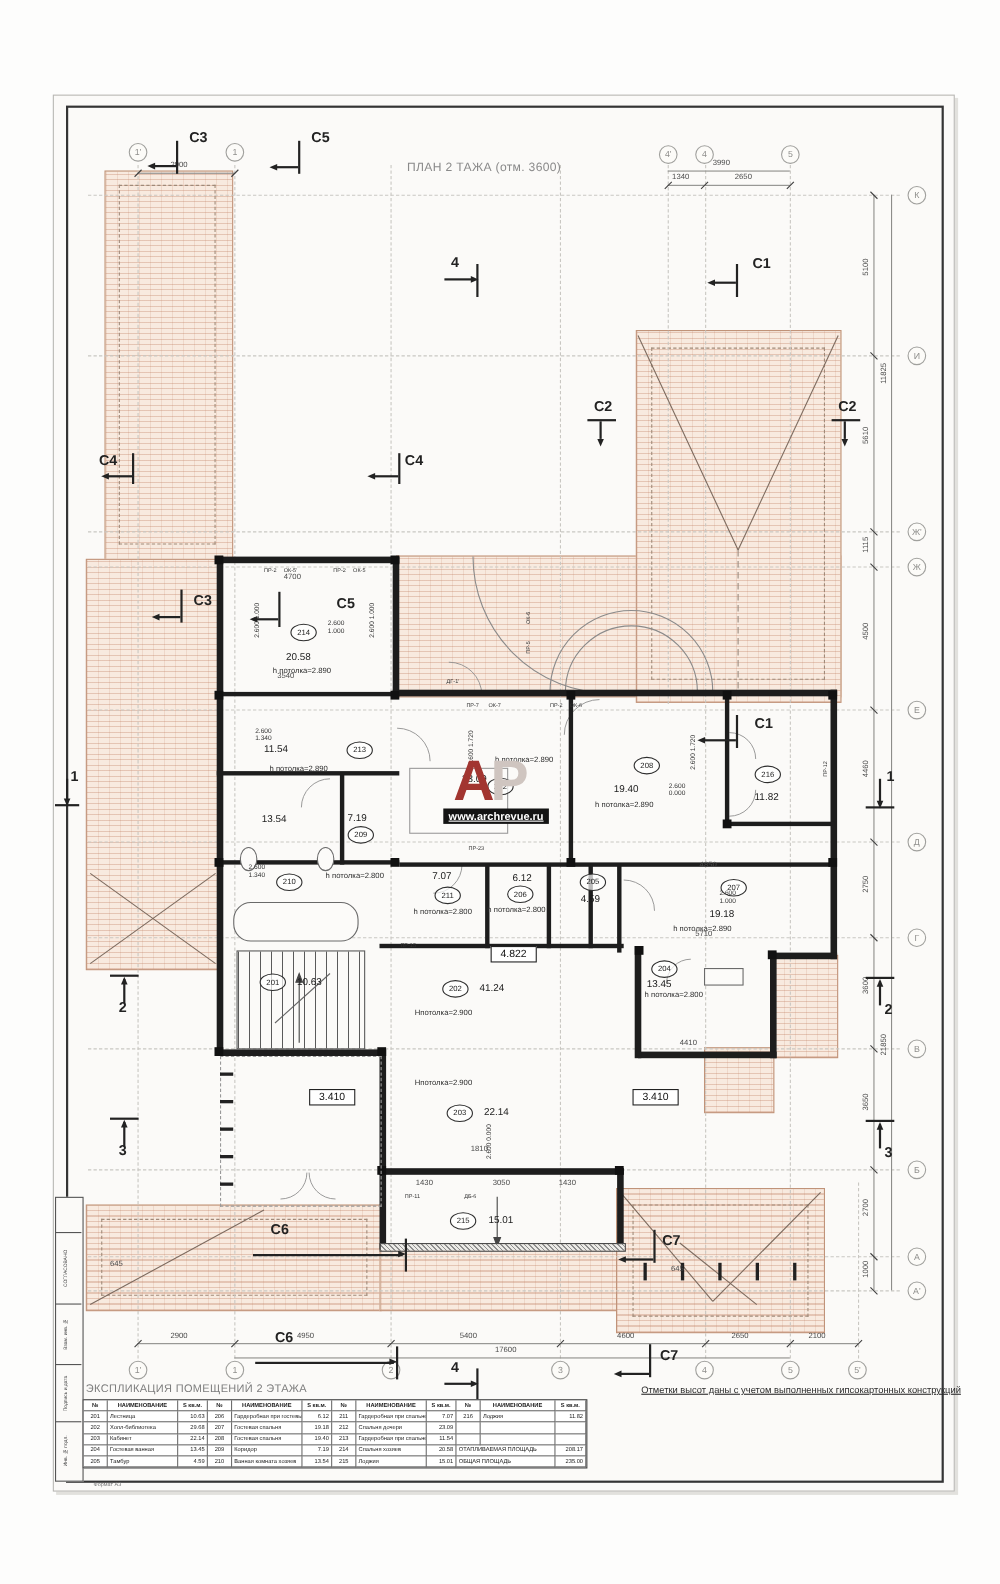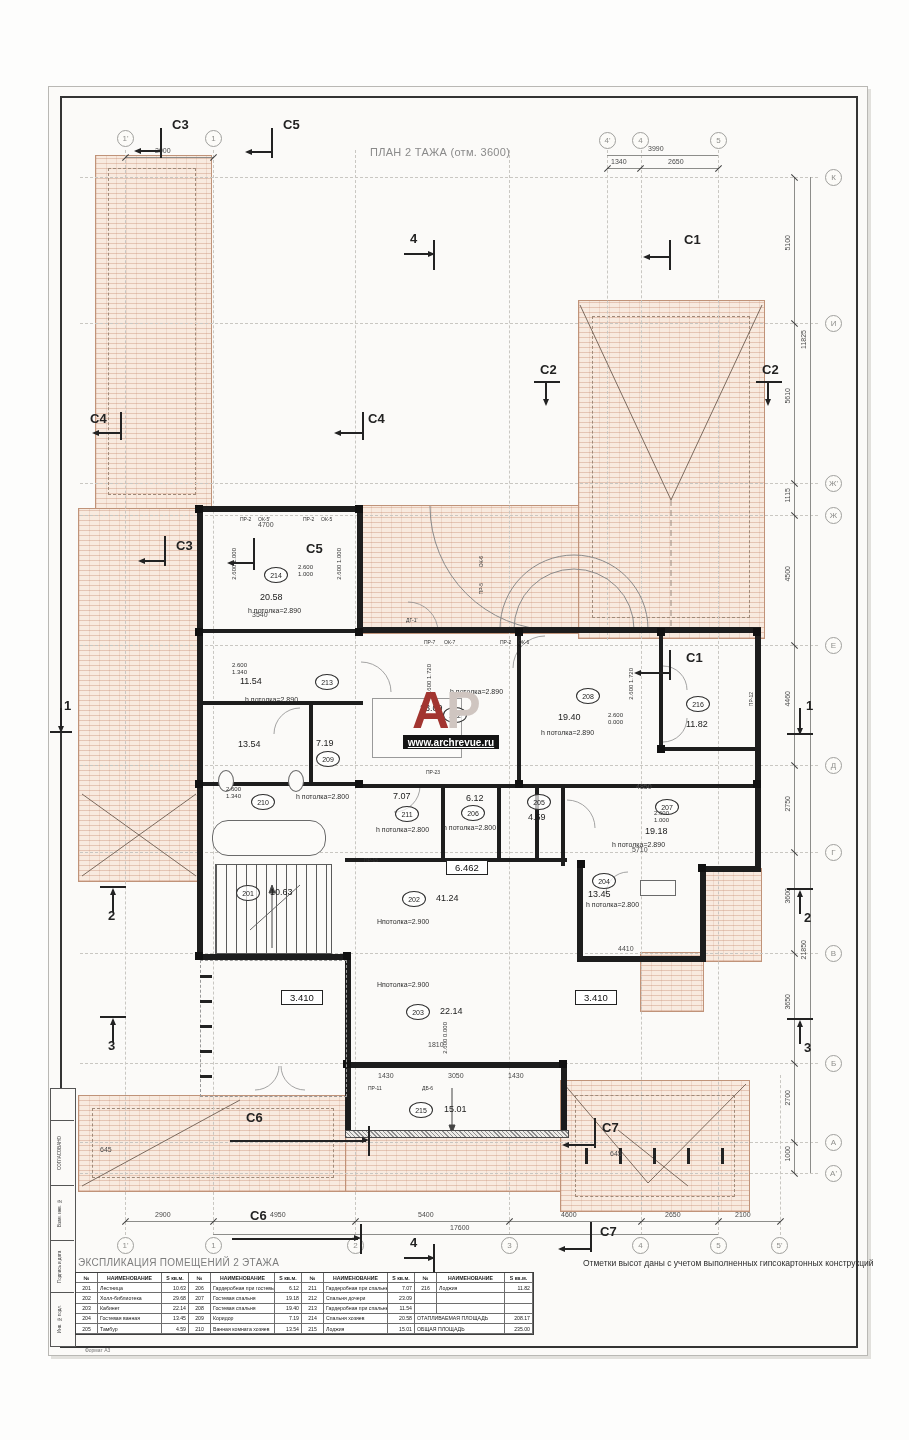--- a/index.html
+++ b/index.html
@@ -2,21 +2,21 @@
 <html><head>
 <meta charset="utf-8">
 <style>
   html,body{margin:0;padding:0;background:#ffffff;}
   #page{position:relative;width:909px;height:1440px;background:#fdfdfc;font-family:"Liberation Sans",sans-serif;overflow:hidden;}
   .abs{position:absolute;}
   .sheet{position:absolute;left:48px;top:86px;width:818px;height:1268px;background:#fbfaf8;border:1px solid #b9b8b4;box-shadow:3px 3px 0 #e2e1dd;}
   .frame{position:absolute;left:60px;top:96px;width:794px;height:1248px;border:2px solid #343434;}
   .t{position:absolute;white-space:nowrap;color:#3a3a3a;}
   .title{font-size:11px;color:#8a8a8a;letter-spacing:.3px;}
-  .note{font-size:8.5px;color:#2c2c2c;}
+  .note{font-size:8.5px;color:#2c2c2c;text-decoration:underline;}
   .bub{position:absolute;width:17px;height:17px;border:1px solid #a0a09d;border-radius:50%;color:#8f8f8c;font-size:8px;display:flex;align-items:center;justify-content:center;background:rgba(251,250,248,.85);box-sizing:border-box;}
   .glh{position:absolute;height:0;border-top:1px dashed #c9c7c2;}
   .glv{position:absolute;width:0;border-left:1px dashed #c9c7c2;}
   .dlh{position:absolute;height:1px;background:#8d8d8a;}
   .dlv{position:absolute;width:1px;background:#8d8d8a;}
   .tk{position:absolute;width:9px;height:1px;background:#3f3f3f;transform:rotate(-45deg);}
   .tkr{position:absolute;width:9px;height:1px;background:#3f3f3f;transform:rotate(45deg);}
   .dimt{position:absolute;font-size:7px;color:#4a4a4a;white-space:nowrap;}
   .vr{writing-mode:vertical-rl;transform:rotate(180deg);}
   .roof{position:absolute;background-color:#f8eadf;border:1px solid #c09379;
@@ -475,21 +475,21 @@
   <div class="tag" style="left:444px;top:639px;">ОК-7</div>
   <div class="tag" style="left:500px;top:639px;">ПР-2</div>
   <div class="tag" style="left:518px;top:639px;">ОК-6</div>
   <div class="tag" style="left:364px;top:857px;">ПР-15</div>
   <div class="tag" style="left:426px;top:769px;">ПР-23</div>
   <div class="tag" style="left:368px;top:1085px;">ПР-11</div>
   <div class="tag" style="left:422px;top:1085px;">ДБ-6</div>
   <div class="tag" style="left:406px;top:617px;">ДГ-1'</div>
   <div class="tagv" style="left:748px;top:692px;">ПР-12</div>
 
-  <div class="lvl" style="left:446px;top:860px;">6.462</div>
+  <div class="lvl" style="left:446px;top:860px;">4.822</div>
   <div class="lvl" style="left:281px;top:990px;">3.410</div>
   <div class="lvl" style="left:575px;top:990px;">3.410</div>
 
   <div class="wm-a" style="left:412px;top:684px;">А</div>
   <div class="wm-p" style="left:446px;top:684px;">Р</div>
   <div class="wm-bar" style="left:403px;top:735px;width:96px;height:14px;">www.archrevue.ru</div>
 
   <div class="t title" style="left:370px;top:146px;">ПЛАН 2 ТАЖА (отм. 3600)</div>
   <div class="t note" style="left:583px;top:1258px;">Отметки высот даны с учетом выполненных гипсокартонных конструкций</div>
   <div class="xtitle" style="left:78px;top:1257px;">ЭКСПЛИКАЦИЯ ПОМЕЩЕНИЙ 2 ЭТАЖА</div>

